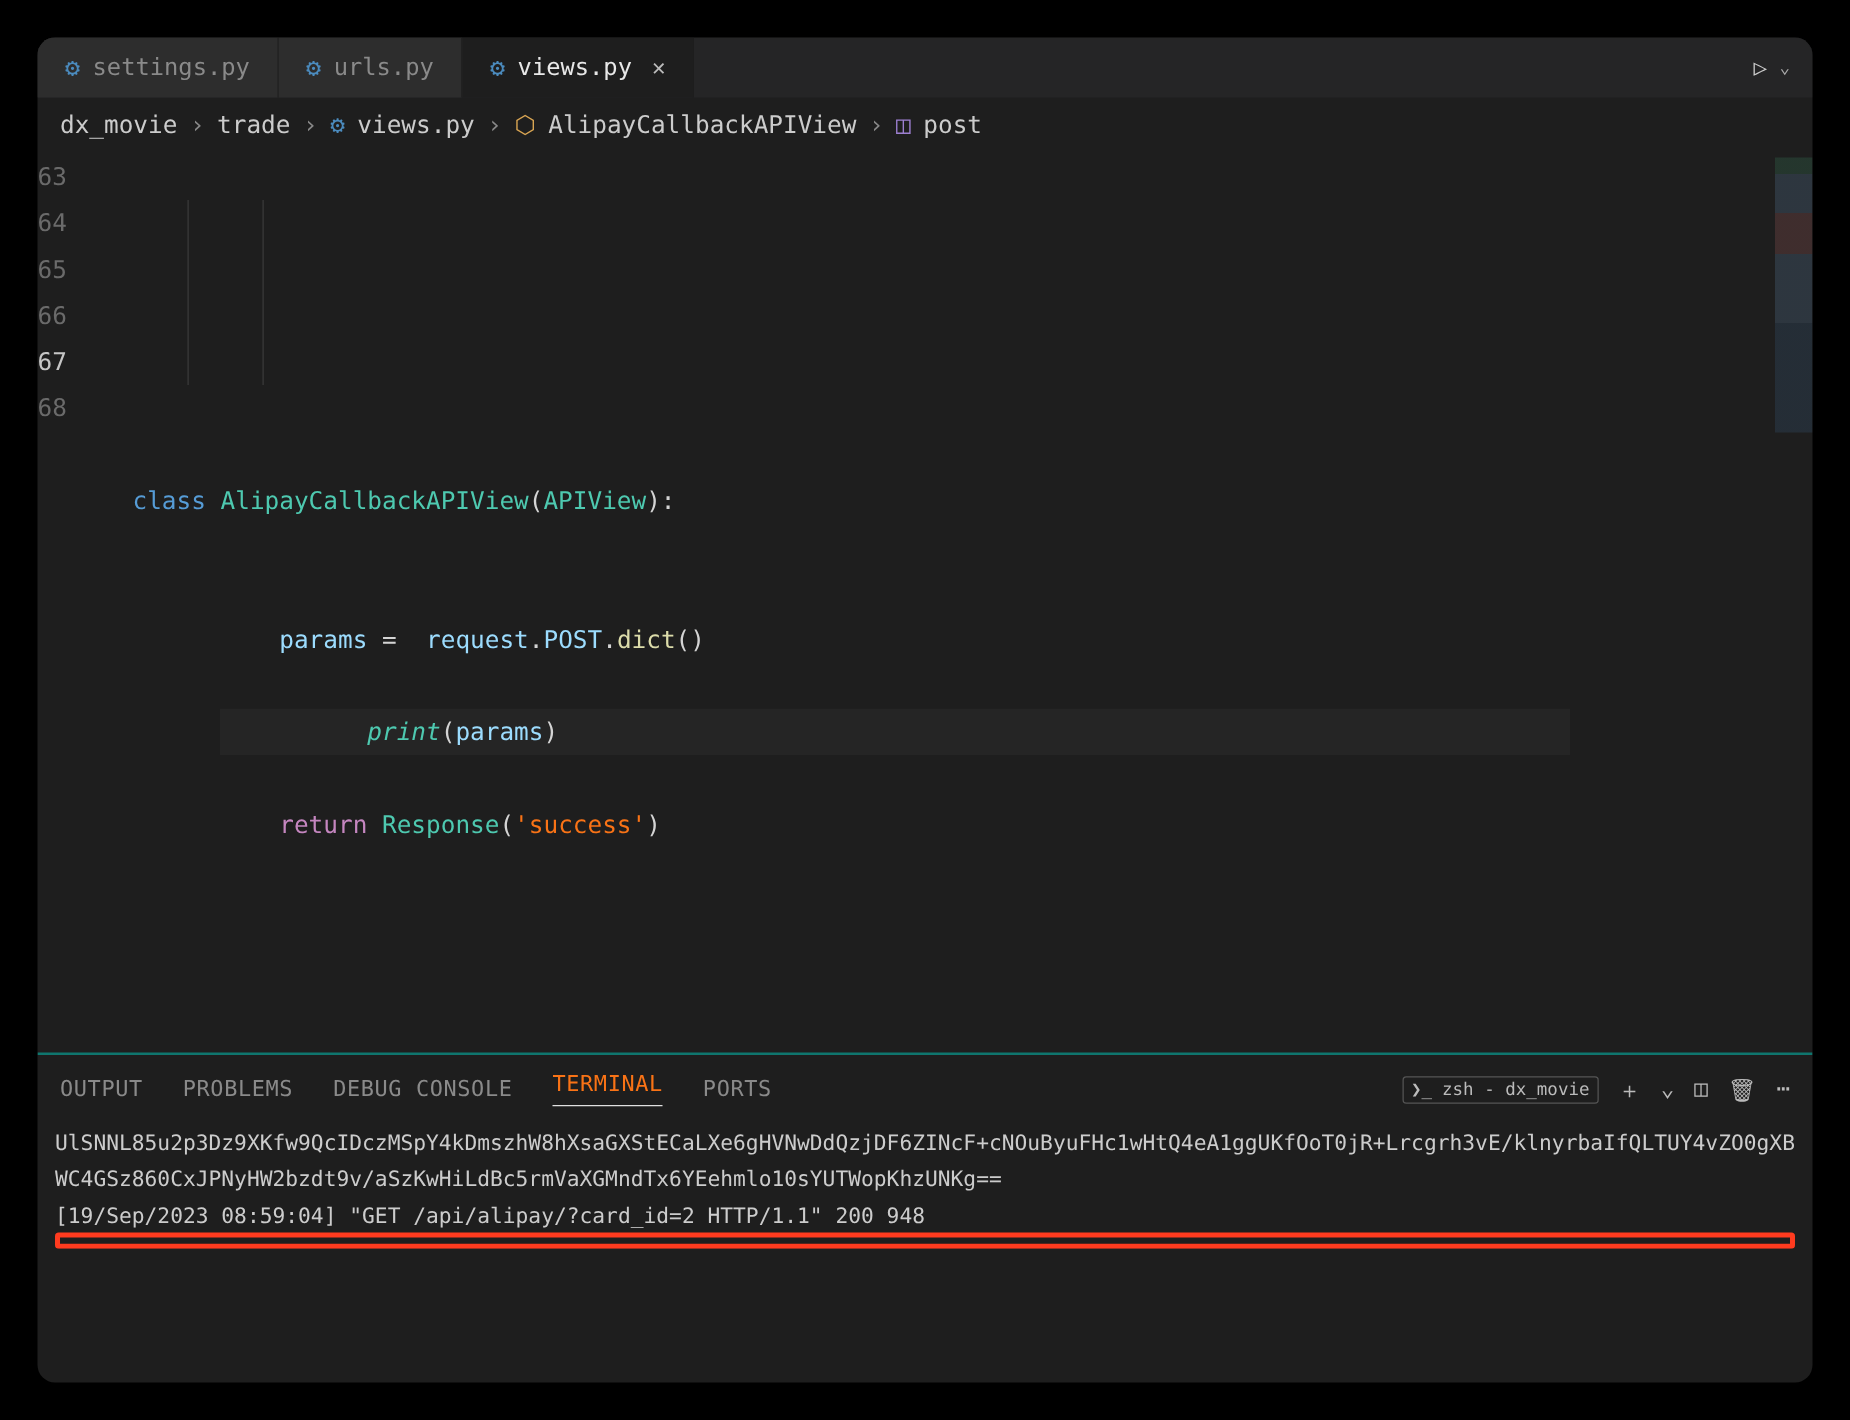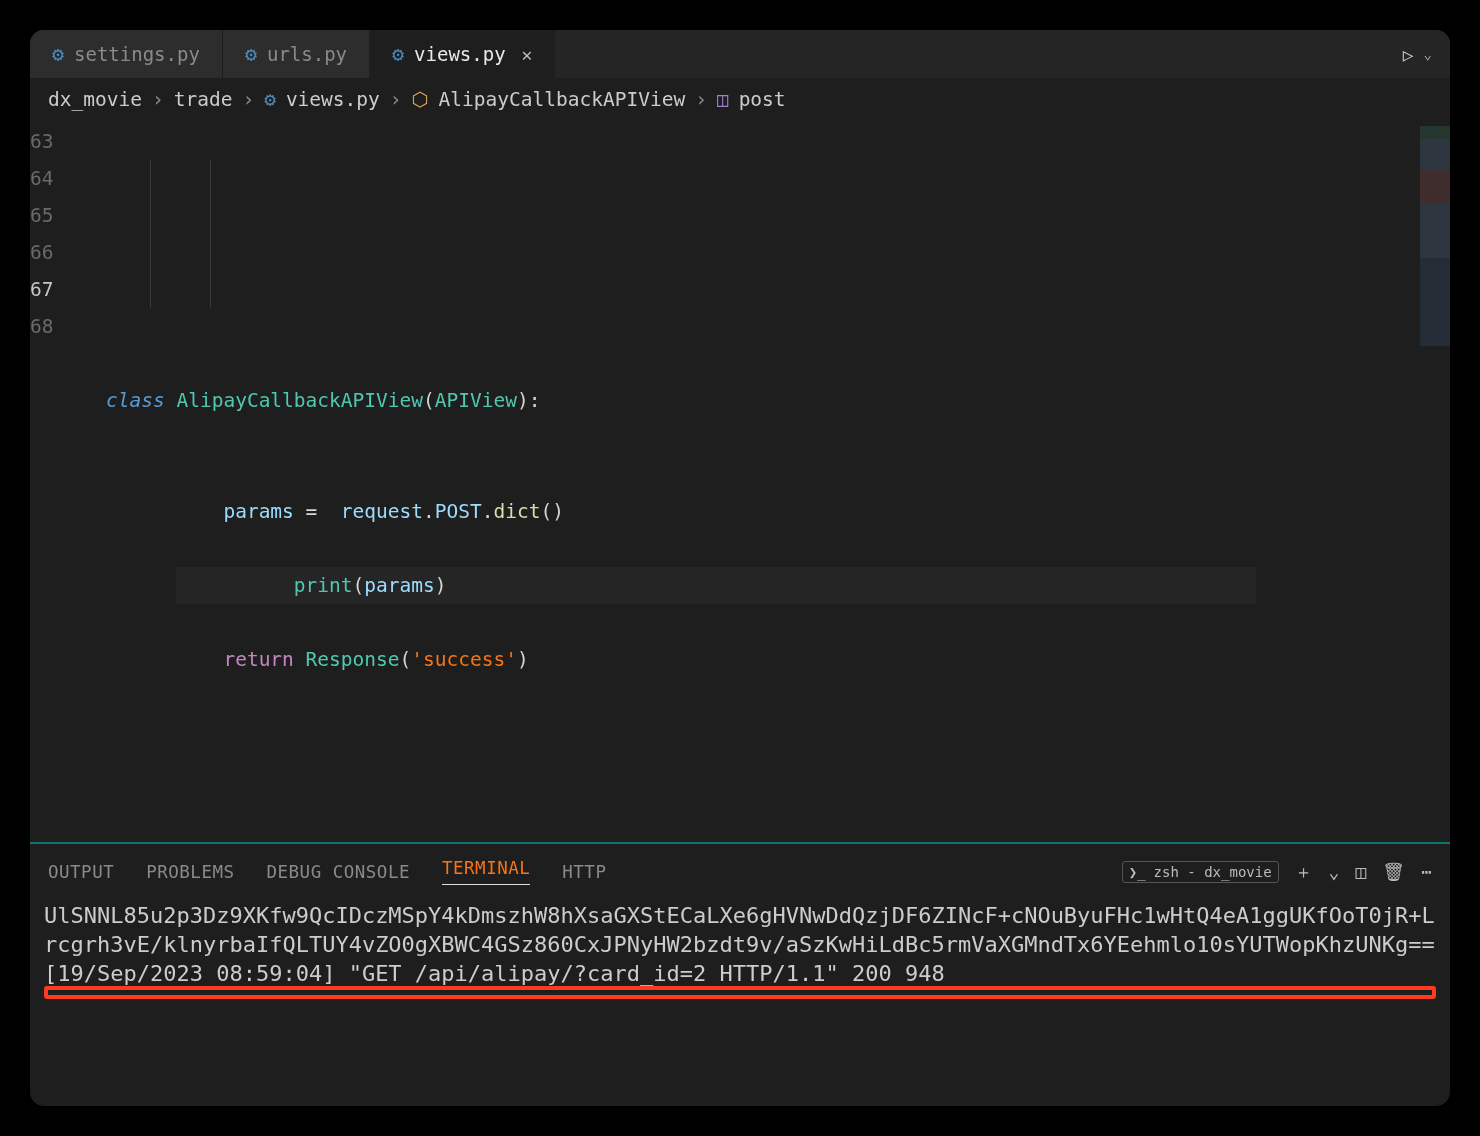--- a/index.html
+++ b/index.html
@@ -97,30 +97,30 @@
     .indent-guide {
       position: absolute;
       width: 1px;
       background: #3a3a3a;
       top: 37px;
       height: 148px;
     }
     .ig1 { left: 44px; }
     .ig2 { left: 104px; }
     .class-name { color: #4ec9b0; }
-    .kw-def { color: #569cd6; font-style: italic; }
+    .kw-def { color: #569cd6; }
     .fn-name { color: #dcdcaa; }
     .param { color: #9cdcfe; }
     .punc { color: #d4d4d4; }
     .var { color: #9cdcfe; }
     .prop { color: #9cdcfe; }
     .method-call { color: #dcdcaa; }
     .kw-return { color: #c586c0; }
     .str { color: #f97316; }
-    .builtin { color: #4ec9b0; }
+    .builtin { color: #4ec9b0; font-style: italic; }
     .highlight-line { background: rgba(255,255,255,0.03); display: inline-block; width: 1080px; }
     .minimap {
       position: absolute;
       right: 0;
       top: 96px;
       width: 30px;
       height: 220px;
       background: linear-gradient(#2a4a3a 0 6%, #3a4a5a 6% 20%, #5a3a3a 20% 35%, #3a4a5a 35% 60%, #2a3a4a 60% 100%);
       opacity: 0.55;
     }
@@ -154,21 +154,21 @@
       display: flex;
       align-items: center;
       gap: 8px;
       border: 1px solid #555;
       border-radius: 3px;
       padding: 2px 6px;
       font-size: 14px;
     }
     .term-content {
       padding: 6px 14px 0 14px;
-      font-size: 22px;
+      font-size: 17px;
       line-height: 29px;
       color: #ccc;
       overflow: hidden;
       font-family: 'Menlo','Monaco','Consolas',monospace;
       word-break: break-all;
       position: relative;
     }
     .term-line { white-space: pre-wrap; word-break: break-all; }
     .highlight-box {
       border: 4px solid #ff3b1f;
@@ -239,21 +239,21 @@
   </div>
 
   <div class="minimap"></div>
 
   <div class="panel">
     <div class="panel-tabs">
       <span class="panel-tab">OUTPUT</span>
       <span class="panel-tab">PROBLEMS</span>
       <span class="panel-tab">DEBUG CONSOLE</span>
       <span class="panel-tab active">TERMINAL</span>
-      <span class="panel-tab">HTTP</span>
+      <span class="panel-tab">PORTS</span>
       <div class="panel-right">
         <span class="term-badge">
           <span>❯_</span>
           <span>zsh - dx_movie</span>
         </span>
         <span class="icon-btn">＋</span>
         <span class="icon-btn">⌄</span>
         <span class="icon-btn">◫</span>
         <span class="icon-btn">🗑</span>
         <span class="icon-btn">⋯</span>

